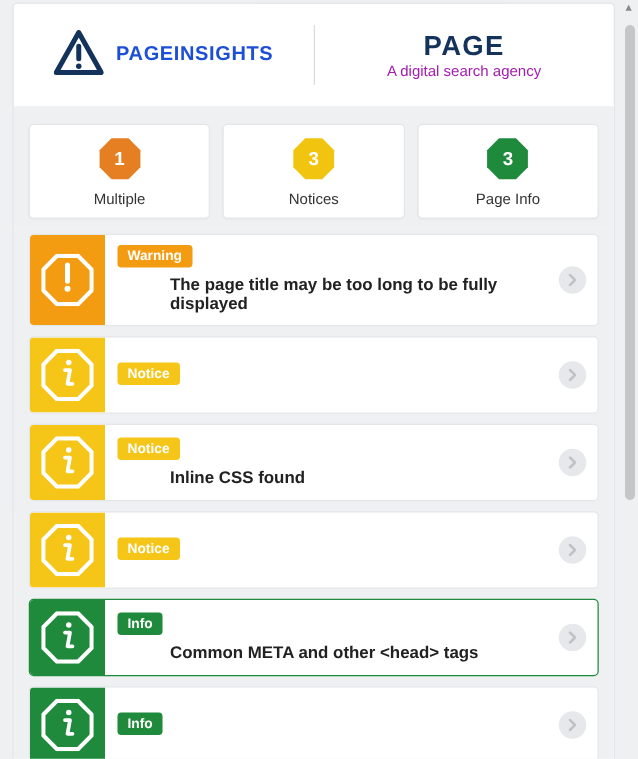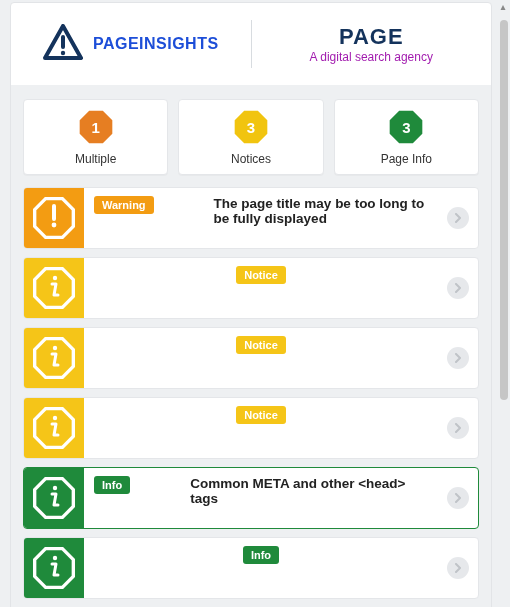--- a/index.html
+++ b/index.html
@@ -127,21 +127,21 @@
     border: 1px solid #1f8a3b;
   }
   .item-icon {
     width: 60px;
     display: flex; align-items: center; justify-content: center;
     flex-shrink: 0;
   }
   .item-body {
     flex: 1;
     padding: 8px 10px 10px;
-    display: flex; flex-direction: row; gap: 18px;
+    display: flex; flex-direction: column; gap: 6px;
     justify-content: center;
   }
   .severity-badge {
     display: inline-block;
     align-self: flex-start;
     color: #fff;
     font-size: 11px;
     font-weight: 700;
     padding: 3px 8px;
     border-radius: 3px;
@@ -283,20 +283,21 @@
                 <polygon points="30,4 70,4 96,30 96,70 70,96 30,96 4,70 4,30" fill="none" stroke="#ffffff" stroke-width="8"></polygon>
               </svg></div>
         <div style="position:relative;z-index:1;"><svg width="20" height="26" viewBox="0 0 20 26">
                 <circle cx="11" cy="5" r="2.2" fill="#fff"></circle>
                 <path d="M8 11 L12 11 L10 22 L14 22" fill="none" stroke="#fff" stroke-width="3" stroke-linecap="round" stroke-linejoin="round"></path>
               </svg></div>
       </div>
     </div>
     <div class="item-body">
       <span class="severity-badge" style="background:#f5c518">Notice</span>
+      <span class="item-msg">Inline CSS found</span>
     </div>
     <div class="item-chevron">
       <div class="chevron-circle">
         <svg width="10" height="10" viewBox="0 0 10 10">
               <path d="M3 1 L7 5 L3 9" fill="none" stroke="#bfc3c8" stroke-width="2" stroke-linecap="round" stroke-linejoin="round"></path>
             </svg>
       </div>
     </div>
   </div>
       <div class="item">

